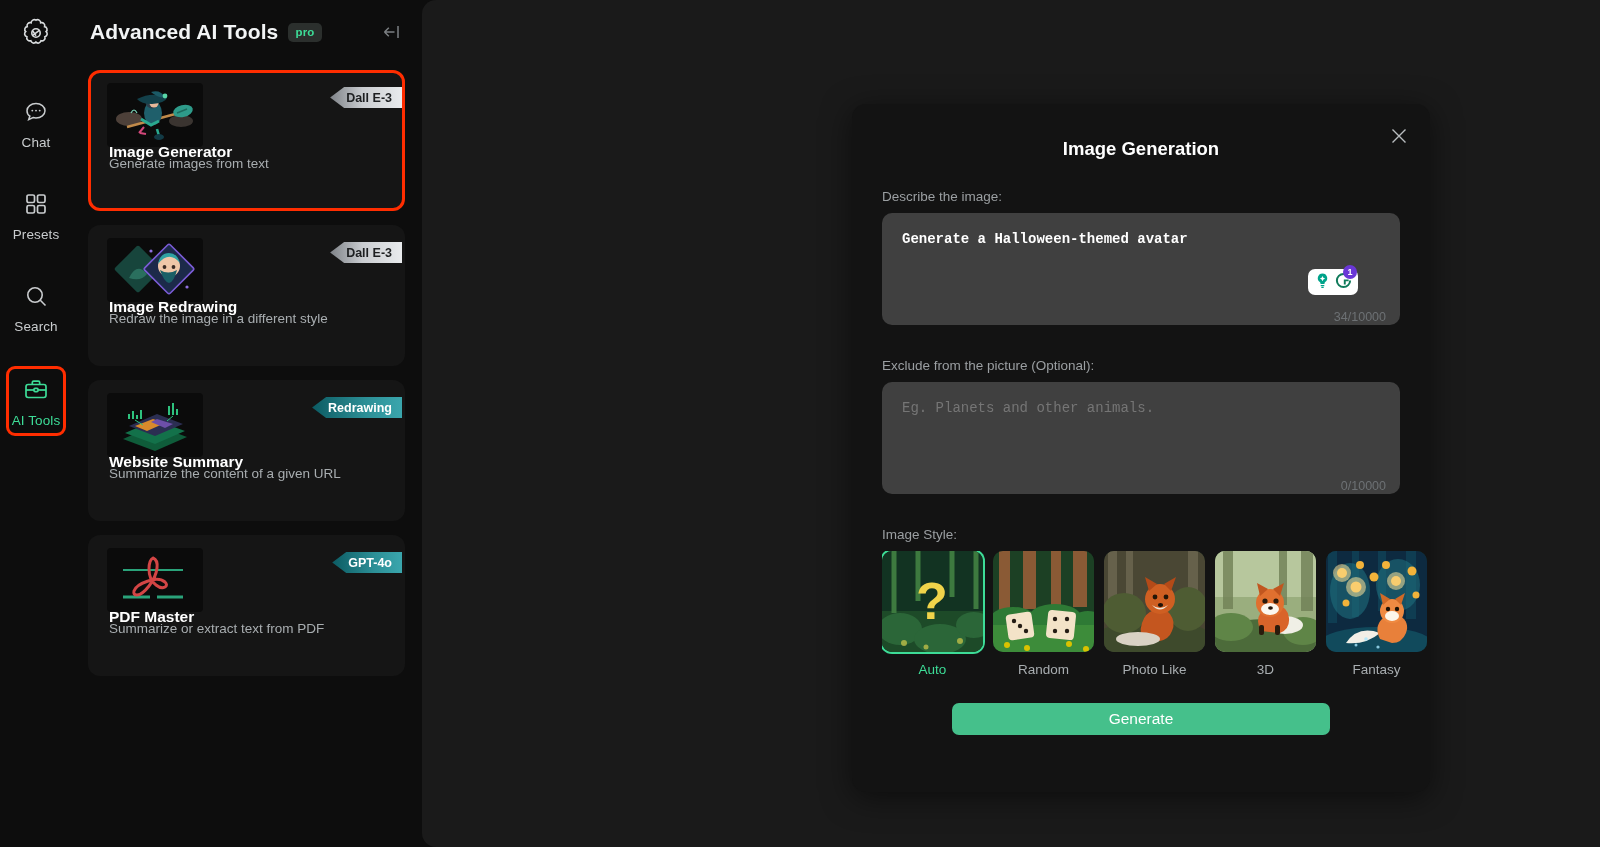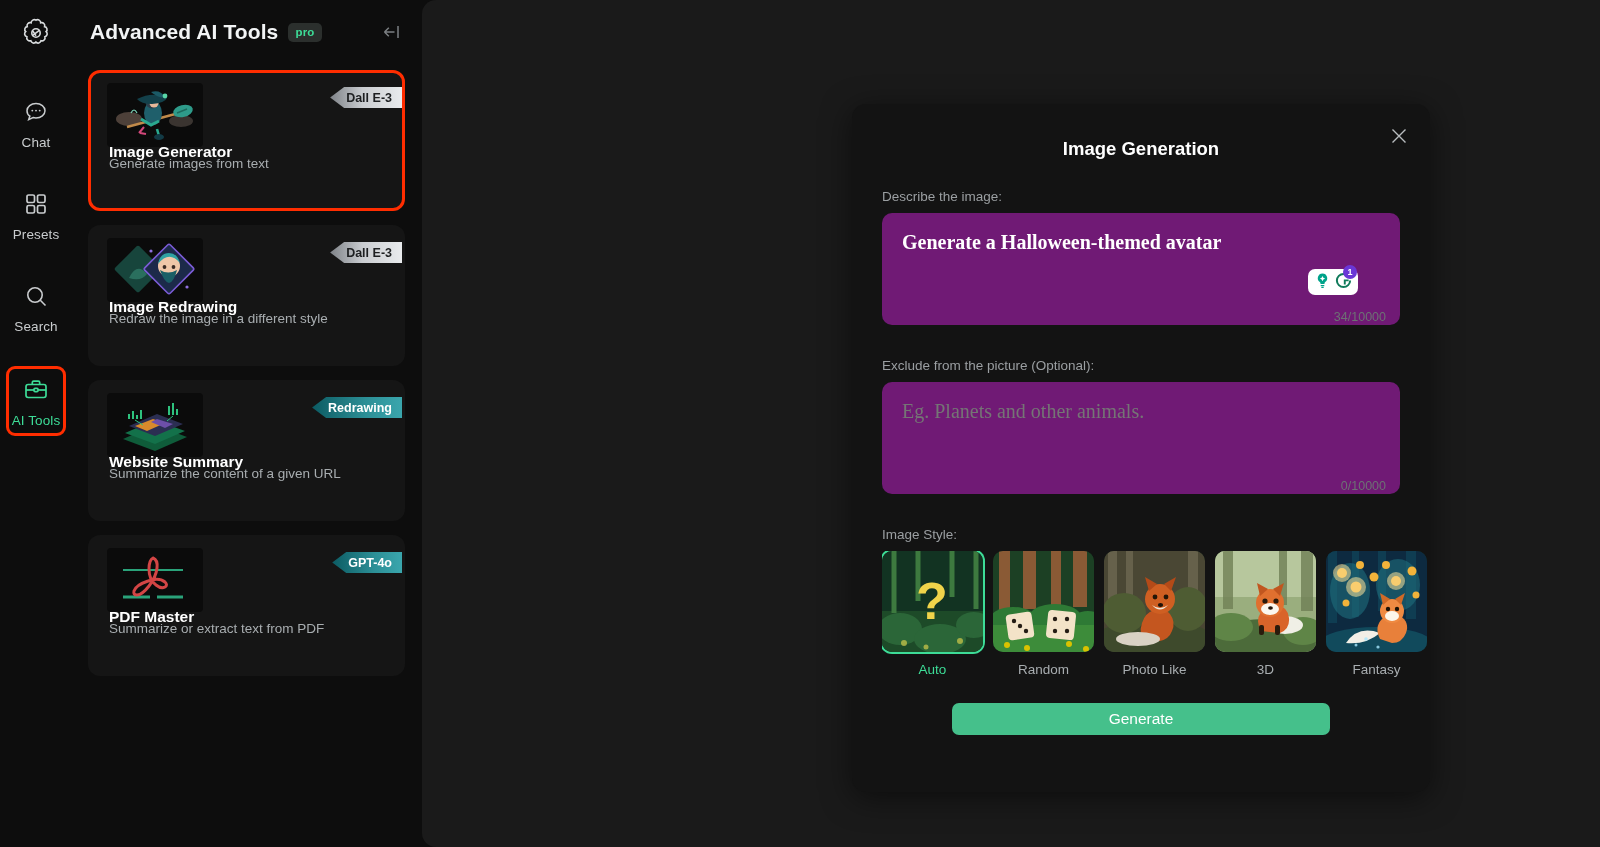--- a/index.html
+++ b/index.html
@@ -100,24 +100,24 @@
     padding-top: 34px;
   }
   .modal-close {
     position: absolute; right: 19px; top: 20px;
     width: 24px; height: 24px; cursor: pointer;
     display:flex; align-items:center; justify-content:center;
   }
   .field-label { color: #9b9fa2; font-size: 13.5px; margin: 29px 0 9px 30px; }
   .ta-wrap { position: relative; margin: 0 30px; }
   .ta {
-    width: 100%; height: 112px; background: #701a75;
+    width: 100%; height: 112px; background: #404040;
     border: none; border-radius: 10px; resize: none;
-    color: #ffffff; font-size: 20px; font-weight: 700;
-    font-family: Liberation Serif, serif;
+    color: #ffffff; font-size: 14px; font-weight: 700;
+    font-family: Liberation Mono, monospace;
     padding: 18px 20px 0 20px; outline: none;
   }
   .ta.placeholder-style { font-weight: 400; color: #8d9194; }
   .ta-count {
     position: absolute; right: 14px; bottom: 5px;
     font-size: 12.5px; color: #6d7174;
   }
   .grammar-pill {
     position: absolute; right: 42px; bottom: 34px;
     background: #ffffff; border-radius: 7px;

